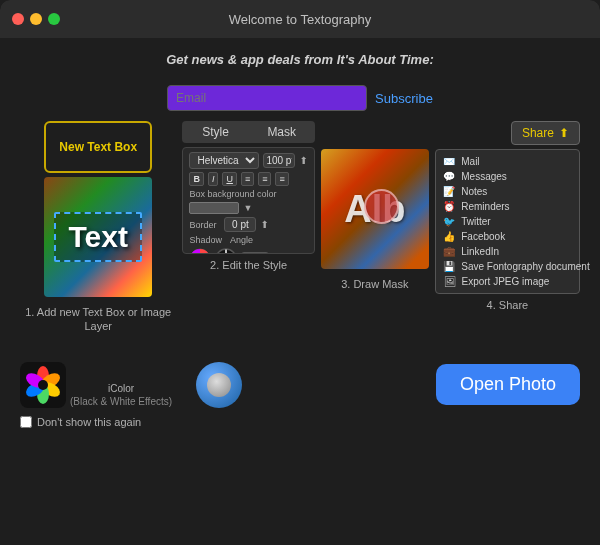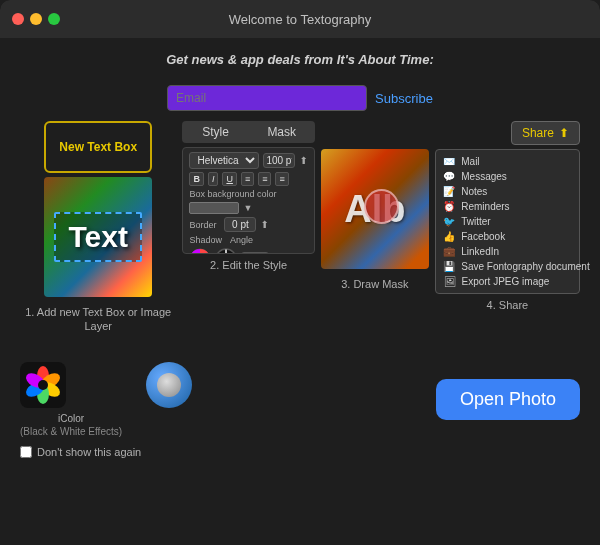--- a/index.html
+++ b/index.html
@@ -277,22 +277,22 @@
       align-items: center;
       justify-content: space-between;
       padding: 8px 20px 4px;
     }
     .app-icons-row {
       display: flex;
       gap: 24px;
     }
     .app-icon-item {
       display: flex;
-      flex-direction: column;
-      align-items: flex-start;
+      flex-direction: row;
+      align-items: flex-end;
       gap: 4px;
     }
     .app-icon-label {
       font-size: 10px;
       color: #b0b0b0;
       text-align: center;
       line-height: 1.3;
     }
     .open-photo-btn {
       background: #3b82f6;

